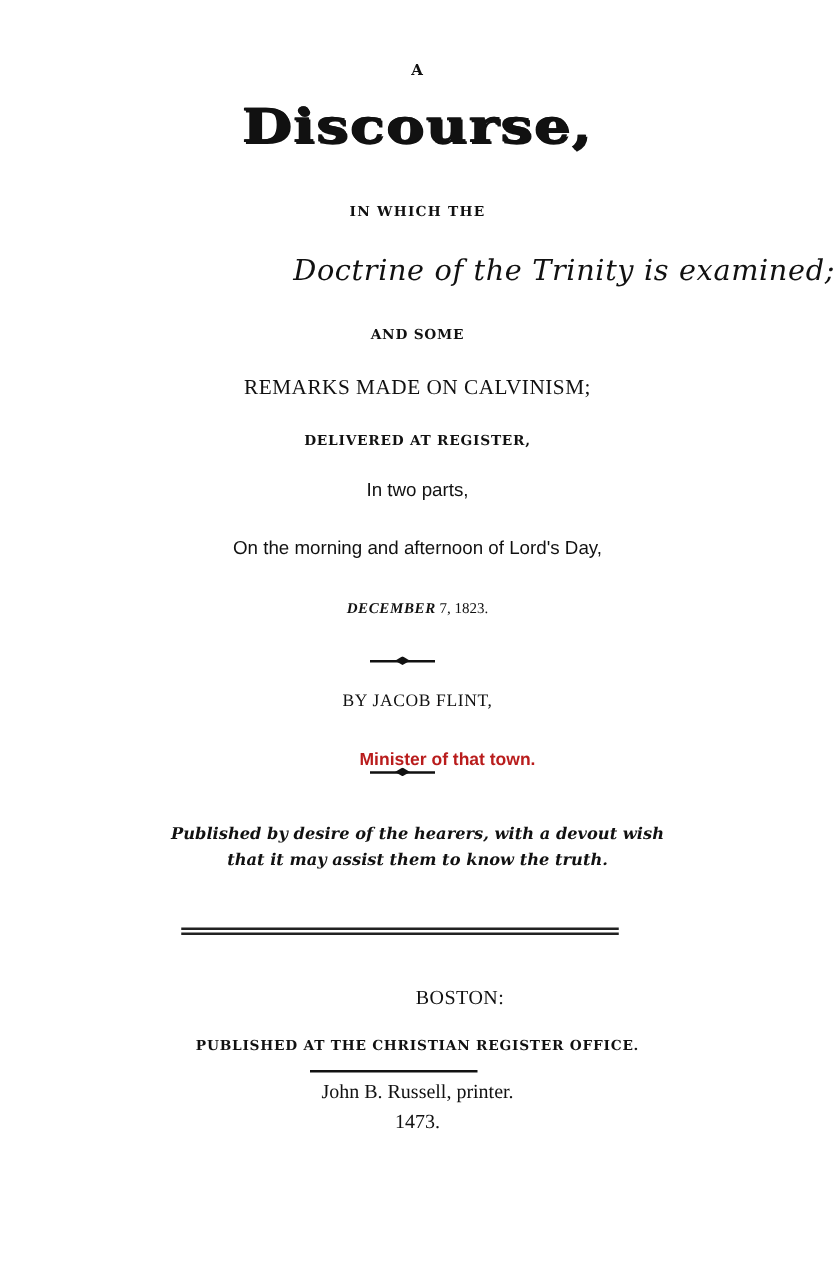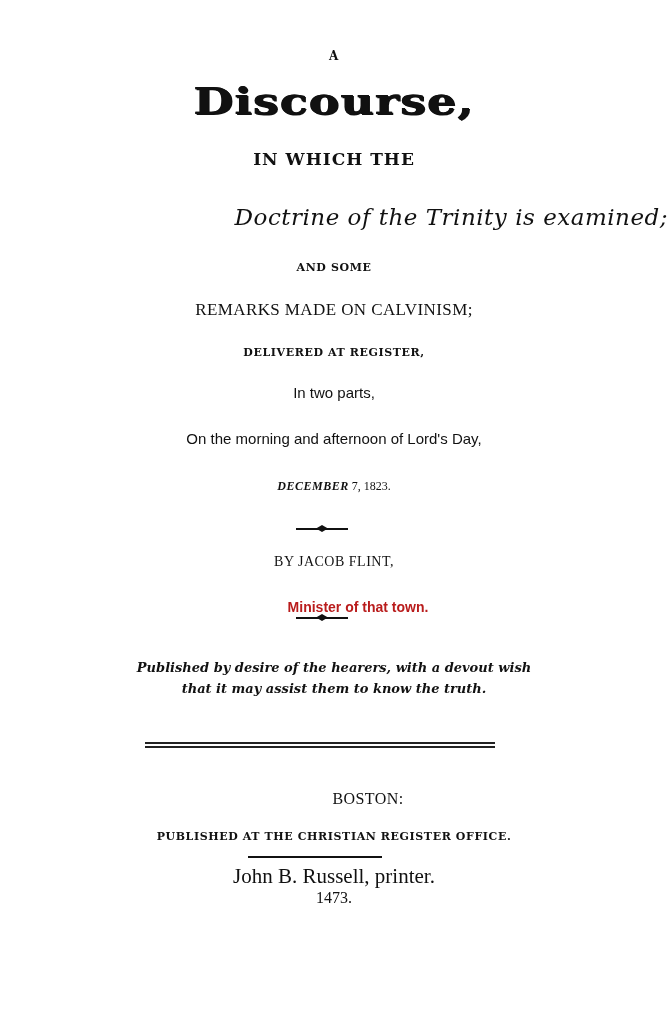--- a/index.html
+++ b/index.html
@@ -101,21 +101,21 @@
   </style>
 </head>
 <body>
 
 <div>
 
   <div class="line smallcaps-bold" style="top:50px; font-size:12px;">A</div>
 
   <div class="line blackletter" style="top:82px;">Discourse,</div>
 
-  <div class="line smallcaps-bold" style="top:151px; font-size:17px; letter-spacing:1px;">IN WHICH THE</div>
+  <div class="line smallcaps-bold" style="top:164px; font-size:11px; letter-spacing:1px;">IN WHICH THE</div>
 
   <div class="line italic-big" style="top:206px;">Doctrine of the Trinity is examined;</div>
 
   <div class="line smallcaps-bold" style="top:262px; font-size:11px; letter-spacing:0.6px;">AND SOME</div>
 
   <div class="line caps-reg" style="top:301px;">REMARKS MADE ON CALVINISM;</div>
 
   <div class="line smallcaps-bold" style="top:347px; font-size:11px; letter-spacing:0.6px;">DELIVERED AT REGISTER,</div>
 
   <div class="line roman" style="top:385px; font-family:'Liberation Sans', sans-serif; font-size:15px;">In two parts,</div>
@@ -148,17 +148,17 @@
     <div class="r1"></div>
       <div class="r2"></div>
   </div>
 
   <div class="line caps-reg" style="top:791px; font-size:16px;margin-left:34px;">BOSTON:</div>
 
   <div class="line smallcaps-bold" style="top:831px; font-size:11px; letter-spacing:0.6px; font-weight:bold;">PUBLISHED  AT  THE  CHRISTIAN  REGISTER  OFFICE.</div>
 
   <div class="short-rule" style="top:856px;"></div>
 
-  <div class="line roman" style="top:866px; font-size:21px;">John B. Russell, printer.</div>
+  <div class="line roman" style="top:866px; font-size:16px;">John B. Russell, printer.</div>
 
   <div class="line roman" style="top:890px; font-size:16px;">1473.</div>
 
 </div>
 
 </body></html>

